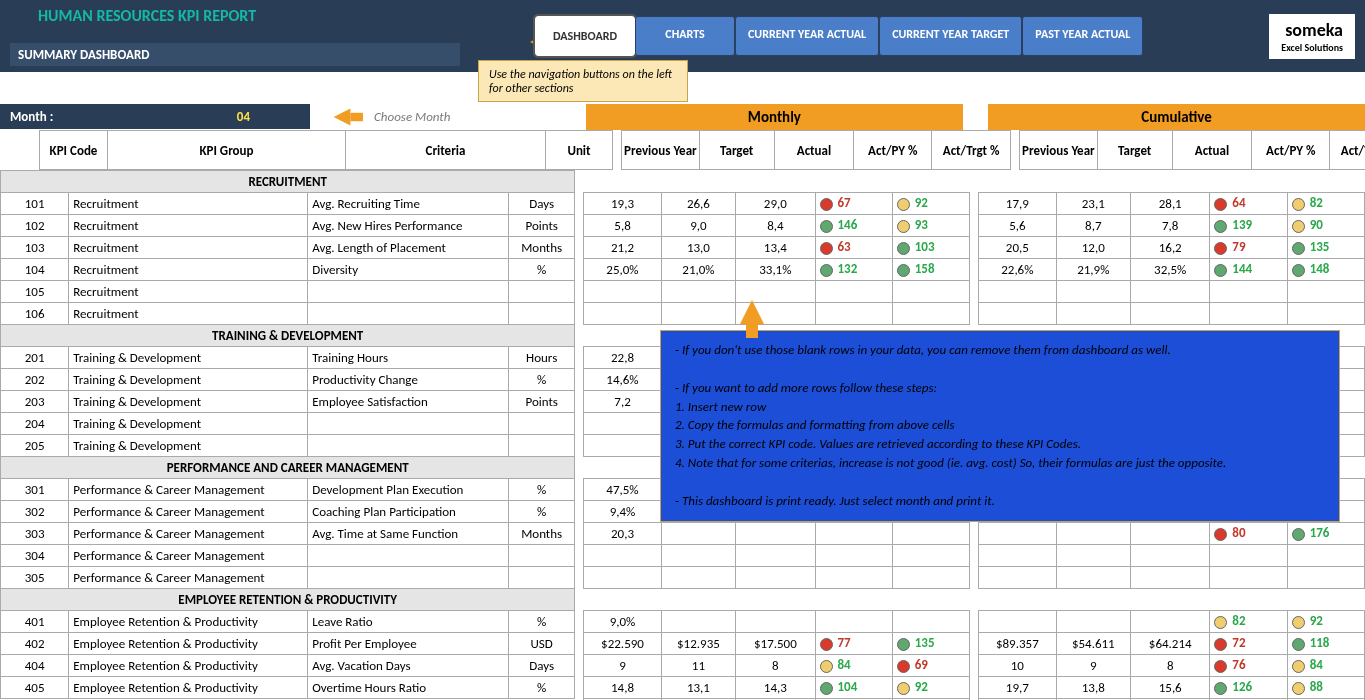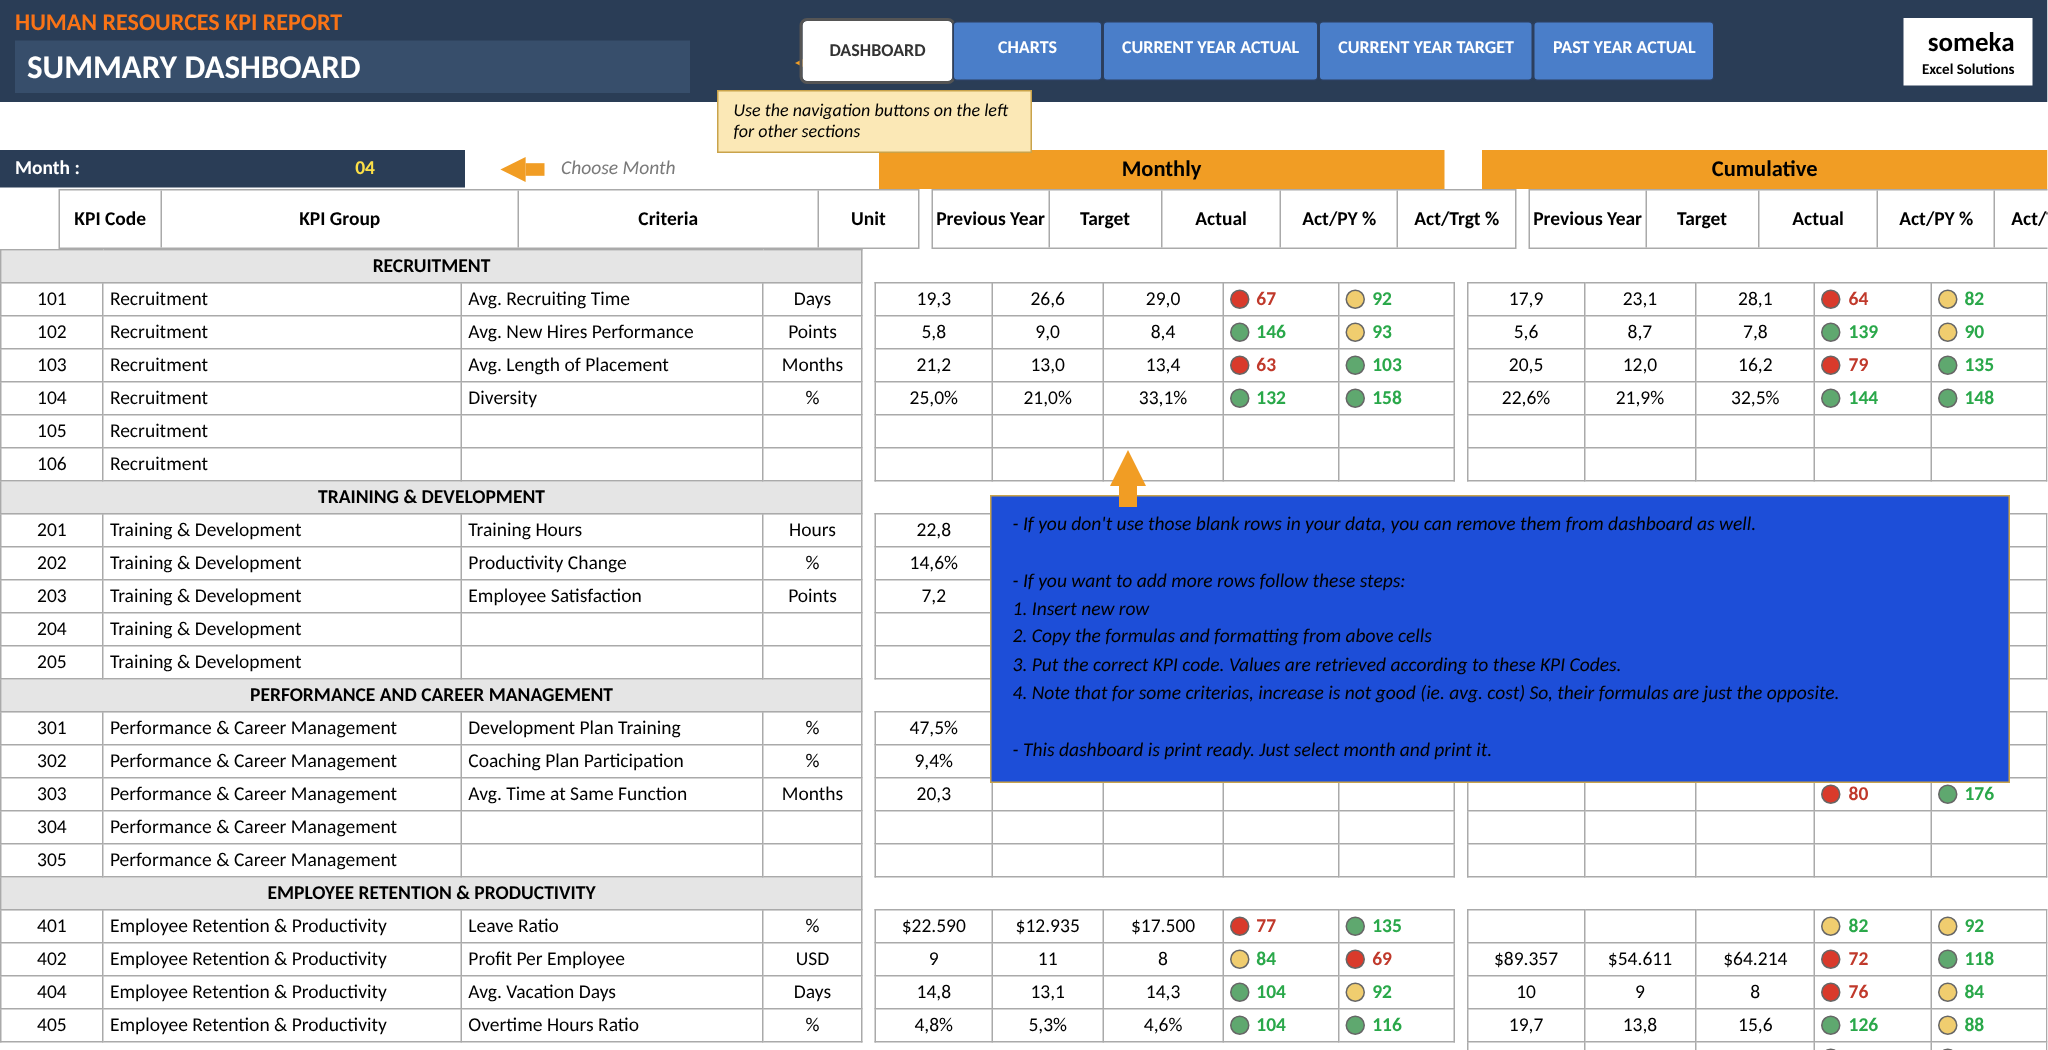--- a/index.html
+++ b/index.html
@@ -1,20 +1,20 @@
 <!DOCTYPE html>
 <html><head>
 <meta charset="utf-8">
 <style>
 * { box-sizing: border-box; margin: 0; padding: 0; }
 body { font-family: Calibri, Arial, sans-serif; font-size: 13px; background: #fff; width: 1365px; }
 .header { background: #2a3d56; padding: 6px 10px; display: flex; align-items: center; gap: 15px; position: relative; }
 .title-block { flex: 0 0 auto; }
-.title1 { color: #f97316; font-weight: bold; font-size: 16px; }
-.title2 { background: #374e6b; color: #fff; padding: 4px 8px; font-size: 22px; font-weight: bold; margin-top: 2px; width: 450px; }
+.title1 { color: #14b8a6; font-weight: bold; font-size: 16px; margin-left: 28px; }
+.title2 { background: #374e6b; color: #fff; padding: 4px 8px; font-size: 13px; font-weight: bold; margin-top: 18px; width: 450px; }
 .nav-buttons { display: flex; gap: 0; margin-left: 60px; position: relative; }
 .nav-btn { background: #4a7ec9; color: #fff; border: 1px solid #2c3f5e; padding: 10px 12px; font-size: 12px; font-weight: bold; text-align: center; cursor: pointer; border-radius: 3px; min-width: 100px; }
 .nav-btn.active { background: #fff; color: #333; border: 3px solid #fff; outline: 2px solid #555; }
 .logo { margin-left: auto; background: #fff; padding: 5px 12px; font-weight: bold; font-size: 18px; text-align: right; }
 .logo small { display: block; font-size: 10px; }
 .tooltip-nav { position: absolute; top: 60px; left: 478px; background: #fbe8b6; border: 1px solid #c9a34b; padding: 6px 10px; font-style: italic; font-size: 12px; width: 210px; z-index: 10; }
 .arrow-yellow { width: 0; height: 0; border-top: 12px solid transparent; border-bottom: 12px solid transparent; border-right: 24px solid #f19d24; display: inline-block; position: relative; }
 .arrow-yellow::after { content:''; position:absolute; left:24px; top:-6px; width:18px; height:12px; background:#f19d24; }
 .month-row { display: flex; align-items: center; margin-top: 36px; gap: 15px; }
 .month-box { background: #2a3d56; color: #fff; padding: 5px 10px; display: flex; width: 310px; }
@@ -203,21 +203,21 @@
             <td class="col-group">Training &amp; Development</td>
             <td class="col-criteria"></td>
             <td class="center col-unit"></td>
           </tr>
           <tr>
             <td colspan="4" class="group-head">PERFORMANCE AND CAREER MANAGEMENT</td>
           </tr>
           <tr>
             <td class="center col-code">301</td>
             <td class="col-group">Performance &amp; Career Management</td>
-            <td class="col-criteria">Development Plan Training</td>
+            <td class="col-criteria">Development Plan Execution</td>
             <td class="center col-unit">%</td>
           </tr>
           <tr>
             <td class="center col-code">302</td>
             <td class="col-group">Performance &amp; Career Management</td>
             <td class="col-criteria">Coaching Plan Participation</td>
             <td class="center col-unit">%</td>
           </tr>
           <tr>
             <td class="center col-code">303</td>
@@ -395,20 +395,27 @@
             <td class="center"></td>
             <td class="center"></td>
             <td class="center"></td>
             <td></td>
             <td></td>
           </tr>
           <tr>
             <td colspan="5" style="background:#fff;border:none;height:22px;"></td>
           </tr>
           <tr>
+            <td class="center">9,0%</td>
+            <td class="center"></td>
+            <td class="center"></td>
+            <td class="metric-cell"></td>
+            <td class="metric-cell"></td>
+          </tr>
+          <tr>
             <td class="center">$22.590</td>
             <td class="center">$12.935</td>
             <td class="center">$17.500</td>
             <td class="metric-cell"><span class="dot red"></span> <span class="val-red">77</span></td>
             <td class="metric-cell"><span class="dot green"></span> <span class="val-green">135</span></td>
           </tr>
           <tr>
             <td class="center">9</td>
             <td class="center">11</td>
             <td class="center">8</td>

